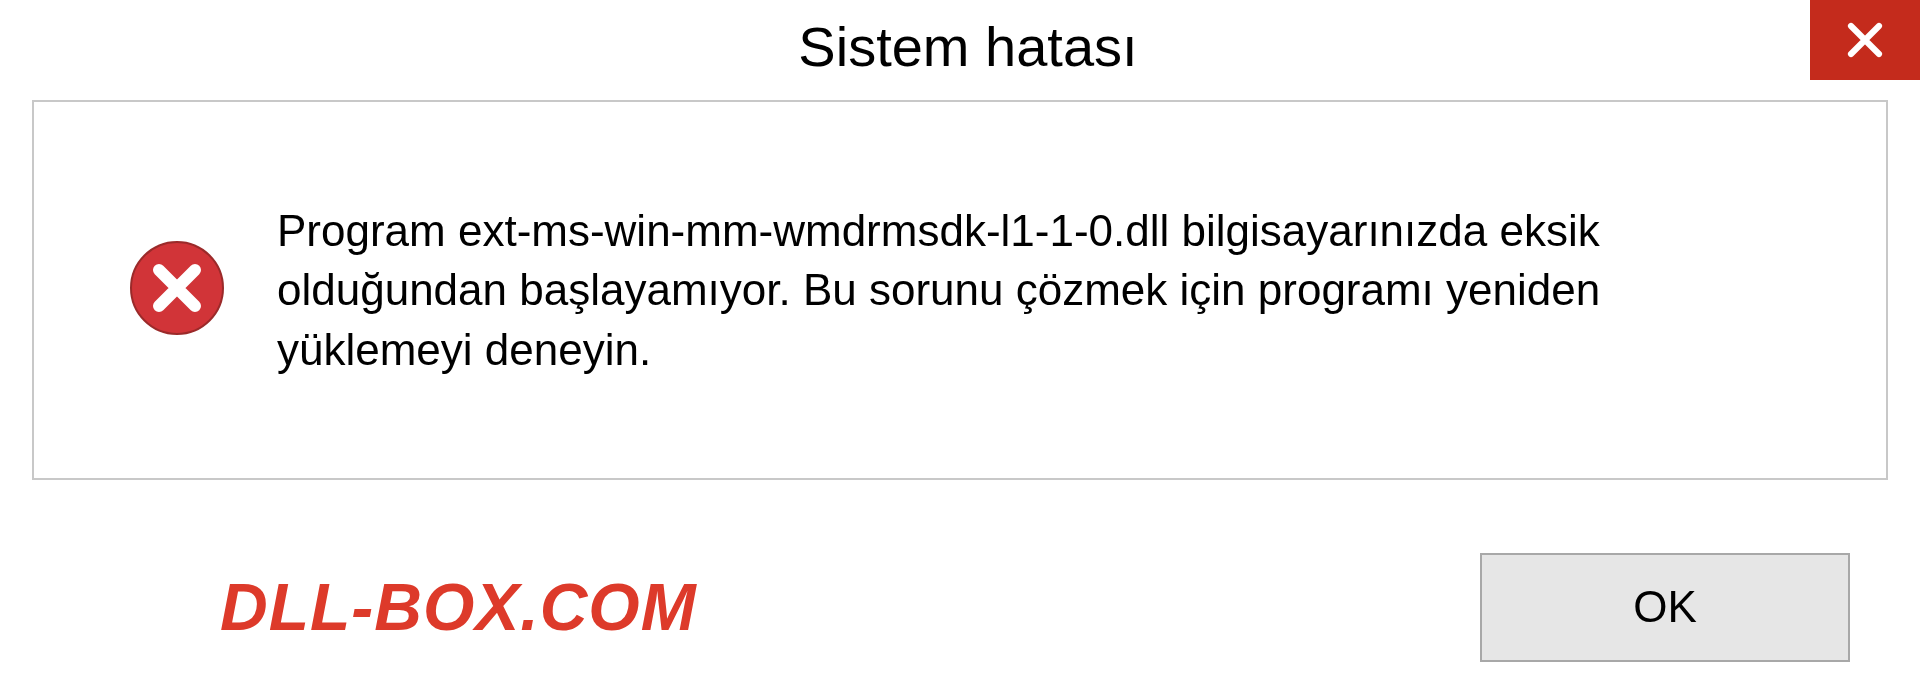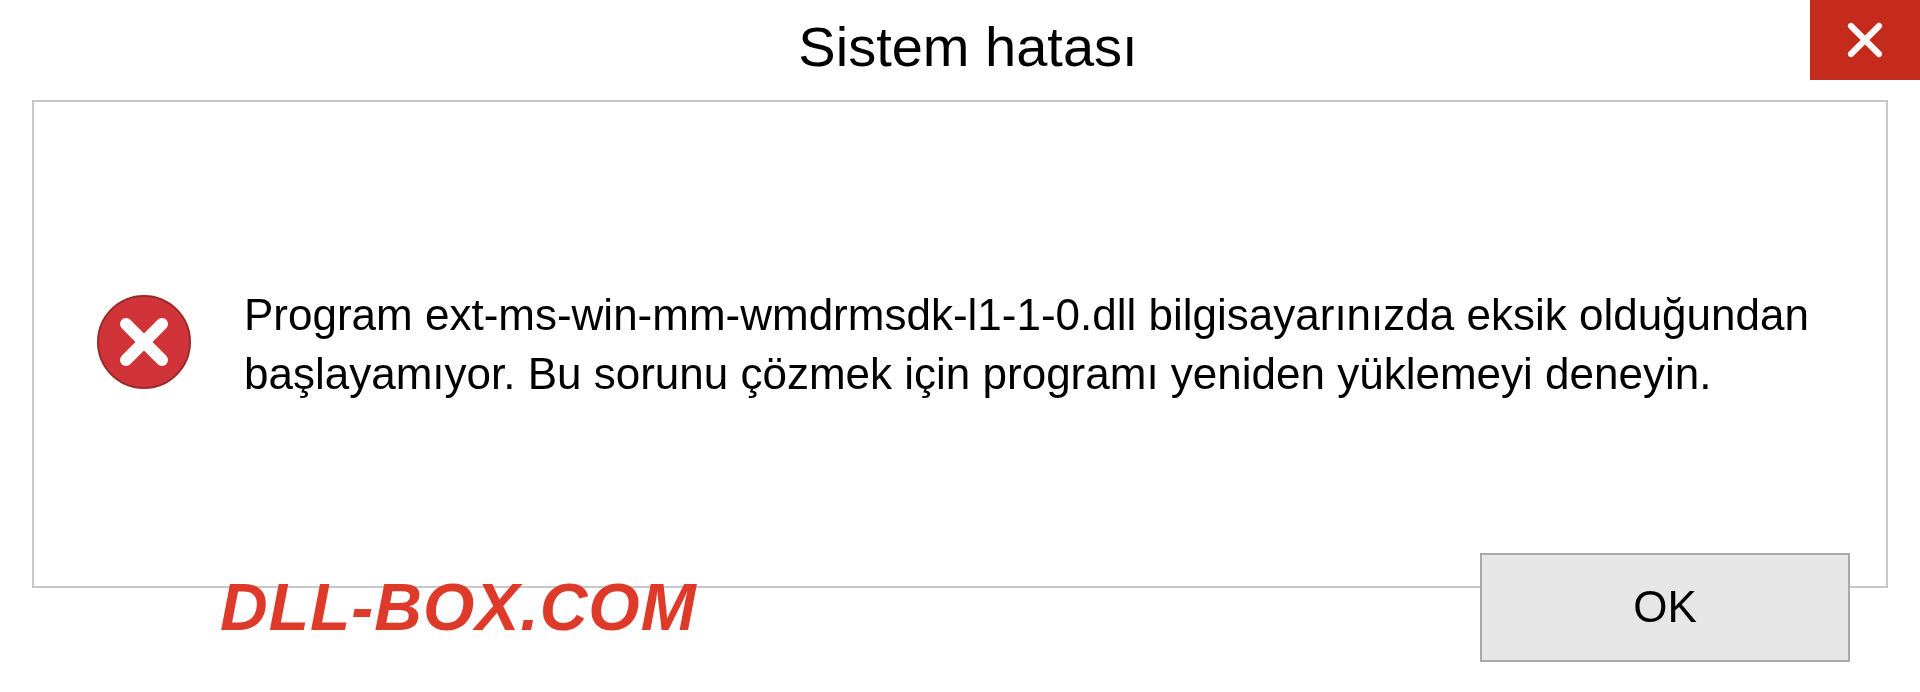--- a/index.html
+++ b/index.html
@@ -48,24 +48,24 @@
     
     .close-btn svg {
       width: 42px;
       height: 42px;
     }
     
     .content-box {
       margin: 8px 32px 0 32px;
       border: 2px solid #c8c8c8;
       background: #ffffff;
-      height: 488px;
+      height: 380px;
       display: flex;
       align-items: center;
-      padding: 0 60px;
+      padding: 0 93px;
     }
     
     .error-icon-wrap {
       flex-shrink: 0;
       margin-right: 50px;
     }
     
     .error-icon {
       width: 100px;
       height: 100px;

